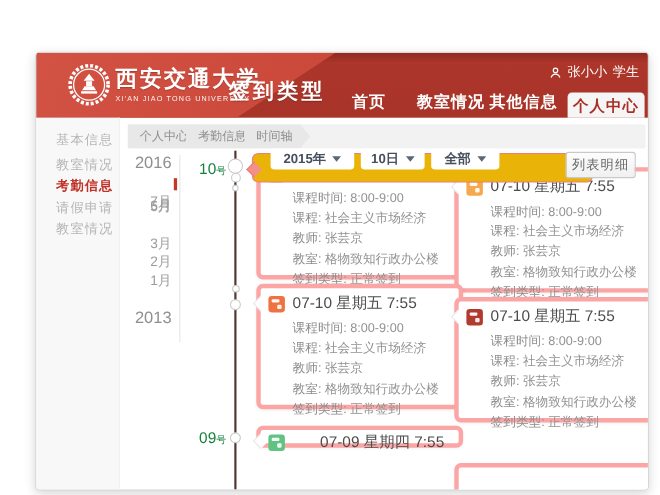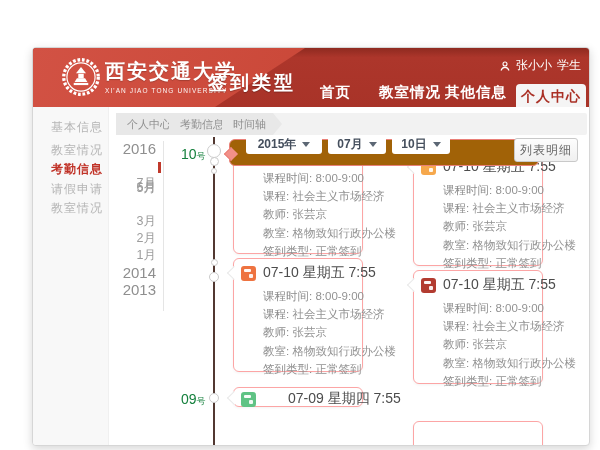--- a/index.html
+++ b/index.html
@@ -42,37 +42,37 @@
   .axis-label.month{font-size:12.5px;color:#9c9c9c;}
   .cur-marker{position:absolute;left:125px;top:114px;width:2.5px;height:11px;background:#c0392b;}
   .hairline{position:absolute;left:130px;top:93px;width:1px;height:170px;background:#e5e5e5;}
   .tline{position:absolute;left:180px;top:89px;width:2px;bottom:0;background:#523831;}
   .tdot{position:absolute;background:#fff;border:1.5px solid #cbcbcb;border-radius:50%;box-sizing:border-box;}
   .day-marker{position:absolute;color:#15803d;white-space:nowrap;}
   .day-marker b{font-size:14px;font-weight:normal;}
   .day-marker i{font-style:normal;font-size:9px;}
 
   
-  .card{position:absolute;width:130px;background:#fff;border:1px solid #fca5a5;border-radius:6px;
+  .card{position:absolute;width:188px;background:#fff;border:4px solid #fca5a5;border-radius:6px;
     box-shadow:0 1px 3px rgba(0,0,0,.05);box-sizing:border-box;cursor:pointer;}
   .card .tail{position:absolute;left:-5px;top:9px;width:9px;height:9px;background:#fff;
     border-left:1px solid #e9e9e9;border-bottom:1px solid #e9e9e9;transform:rotate(45deg);}
   .card-head{display:flex;align-items:center;gap:7px;padding:5px 8px 1px 7px;height:18px;}
   .seal{width:15px;height:15px;border-radius:3px;position:relative;flex:0 0 15px;}
   .seal:before{content:"";position:absolute;left:3px;top:3px;width:7px;height:3px;background:rgba(255,255,255,.95);border-radius:1px;}
   .seal:after{content:"";position:absolute;right:3px;bottom:3px;width:4px;height:4px;background:rgba(255,255,255,.9);border-radius:1px;}
   .card-title{font-size:14px;color:#4c4c4c;white-space:nowrap;}
   .card-body{padding:4px 8px 6px 29px;}
   .cline{font-size:11.5px;color:#929292;line-height:18.2px;white-space:nowrap;}
   .cline .cl{color:#8c8c8c;}
   .card.compact .card-head{height:16px;padding-top:3px;gap:32px;}
   .card.compact .tail{top:5px;}
 
   
-  .filterbar{position:absolute;left:196px;top:91px;width:310px;height:27px;background:#a16207;border:1px solid #ea8078;
+  .filterbar{position:absolute;left:196px;top:91px;width:310px;height:27px;background:#eab308;border:1px solid #ea8078;
     border-radius:6px;box-sizing:border-box;display:flex;align-items:center;gap:6px;padding:0 6px 16px 16px;z-index:10;}
   .filterbar .ftail{position:absolute;left:-4.5px;top:9px;width:9px;height:9px;background:#f29089;
     border-left:1px solid #ea8078;border-bottom:1px solid #ea8078;transform:rotate(45deg);}
   .fselect{height:19px;background:#fff;border-radius:3px;display:flex;align-items:center;justify-content:center;
     gap:6px;font-size:12px;font-weight:bold;color:#454f5d;cursor:pointer;box-sizing:border-box;white-space:nowrap;}
   .caret{width:0;height:0;border-left:4px solid transparent;border-right:4px solid transparent;border-top:5px solid #5c6774;}
   .list-btn{position:absolute;left:481px;top:90px;width:62px;height:22px;background:linear-gradient(#fdfdfd,#f0f0f0);
     border:1px solid #c9c9c9;border-radius:3px;font-size:12px;color:#666;letter-spacing:1px;
     display:flex;align-items:center;justify-content:center;cursor:pointer;z-index:10;white-space:nowrap;}
 </style>
@@ -127,21 +127,20 @@
       <span class="crumb" style="left:106px;">时间轴</span>
     </div>
 
     <span class="axis-label year" style="left:53px;top:92px">2016</span>
     <span class="axis-label month" style="left:53px;top:127px">7月</span>
     <span class="axis-label month" style="left:53px;top:131px">6月</span>
     <span class="axis-label month" style="left:53px;top:132px">5月</span>
     <span class="axis-label month" style="left:53px;top:165px">3月</span>
     <span class="axis-label month" style="left:53px;top:182px">2月</span>
     <span class="axis-label month" style="left:53px;top:199px">1月</span>
-    <span class="axis-label year" style="left:53px;top:216px">2014</span>
     <span class="axis-label year" style="left:53px;top:233px">2013</span>
     <div class="cur-marker"></div>
     <div class="hairline"></div>
 
     <div class="tline"></div>
     <div class="tdot" style="left:174px;top:96px;width:14px;height:14px;"></div>
     <div class="tdot" style="left:176.5px;top:109px;width:9px;height:9px;"></div>
     <div class="tdot" style="left:178px;top:120px;width:6px;height:6px;"></div>
     <div class="tdot" style="left:177.5px;top:211px;width:7px;height:7px;"></div>
     <div class="tdot" style="left:176px;top:224px;width:10px;height:10px;"></div>
@@ -219,24 +218,24 @@
 
     <div class="card" style="left:380px;top:373px;height:40px;"></div>
 
     <div class="filterbar">
       <span class="ftail"></span>
       <div class="fselect" style="width:76px">
         <span>2015年</span>
         <span class="caret"></span>
       </div>
       <div class="fselect" style="width:58px">
-        <span>07月</span>
-        <span class="caret"></span>
-      </div>
-      <div class="fselect" style="width:58px">
         <span>10日</span>
         <span class="caret"></span>
       </div>
+      <div class="fselect" style="width:62px">
+        <span>全部</span>
+        <span class="caret"></span>
+      </div>
     </div>
     <div class="list-btn">列表明细</div>
 
   </div>
 </div>
 
 </body></html>

